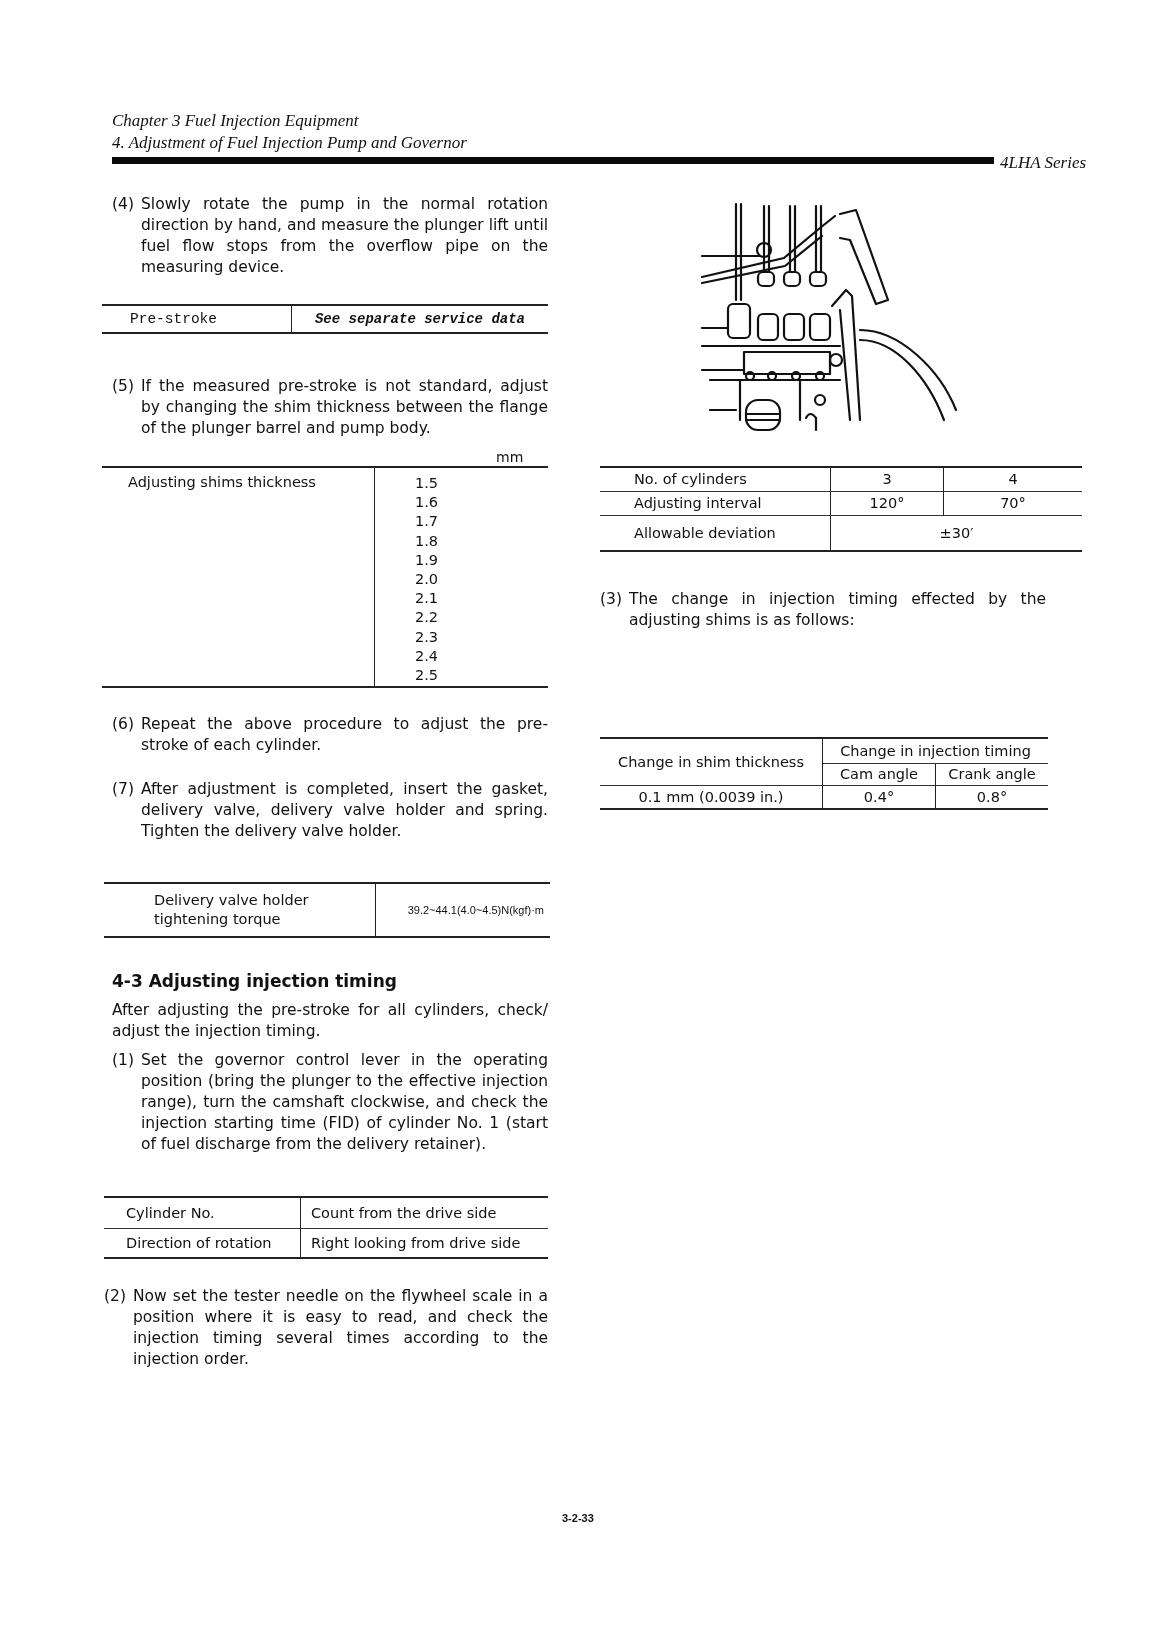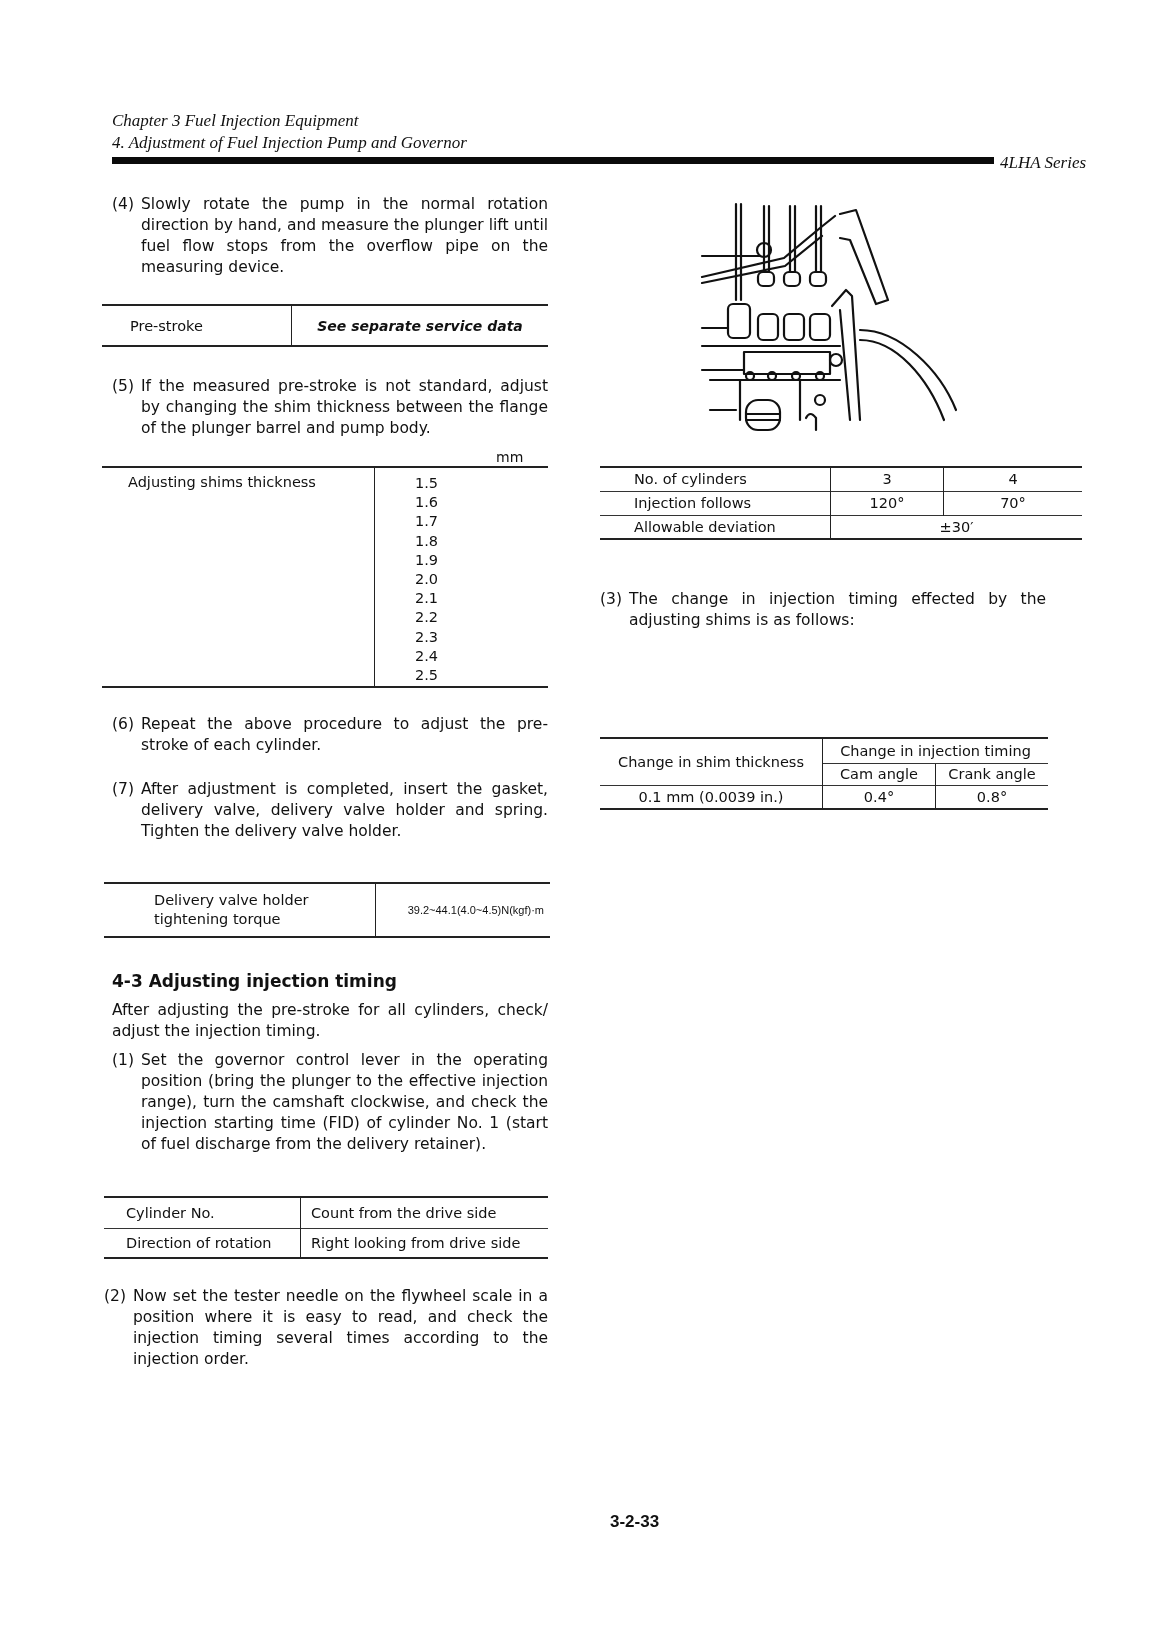--- a/index.html
+++ b/index.html
@@ -18,38 +18,38 @@
 
   table.spec { border-collapse: collapse; font-size: 14.5px; }
   table.spec td { padding: 0 6px; vertical-align: middle; }
   .tl { border-top: 2px solid #222; }
   .bl { border-bottom: 2px solid #222; }
   .vr { border-right: 1.5px solid #222; }
   .thin { border-bottom: 1.5px solid #333; }
   .c { text-align: center; }
 
   .h3 { font-size: 17px; font-weight: bold; }
-  .pageno { left: 562px; top: 1512px; font-size: 17px; font-weight: bold; font-family: "Liberation Sans", sans-serif; margin-left: 48px; }
+  .pageno { left: 562px; top: 1512px; font-size: 11px; font-weight: bold; font-family: "Liberation Sans", sans-serif; }
 </style>
 </head>
 <body>
 
 <div class="abs hdr1 serif-it">Chapter 3 Fuel Injection Equipment</div>
 <div class="abs hdr2 serif-it">4. Adjustment of Fuel Injection Pump and Governor</div>
 <div class="abs hbar"></div>
 <div class="abs series serif-it">4LHA Series</div>
 
 <div class="abs para item" style="left:112px; top:194px; width:436px;">
   <span class="num">(4)</span>
   <span class="txt">Slowly rotate the pump in the normal rotation direction by hand, and measure the plunger lift until fuel flow stops from the overflow pipe on the measuring device.</span>
 </div>
 
 <table class="abs spec" style="left:102px; top:304px; width:446px;">
   <tbody>
-      <tr class="tl bl" style="height:41px;">
+      <tr class="tl bl" style="height:28px;font-family:Liberation Mono, monospace;">
     <td class="vr" style="width:155px; padding-left:28px;">Pre-stroke</td>
     <td class="c" style="font-style:italic; font-weight:bold; font-size:14px;">See separate service data</td>
   </tr>
 </tbody>
   </table>
 
 <div class="abs para item" style="left:112px; top:376px; width:436px;">
   <span class="num">(5)</span>
   <span class="txt">If the measured pre-stroke is not standard, adjust by changing the shim thickness between the flange of the plunger barrel and pump body.</span>
 </div>
@@ -181,25 +181,25 @@
 </svg>
 
 <table class="abs spec" style="left:600px; top:466px; width:482px;">
   <tbody>
       <tr class="tl thin" style="height:24px;">
     <td class="vr" style="width:190px; padding-left:34px;">No. of cylinders</td>
     <td class="vr c" style="width:100px;">3</td>
     <td class="c">4</td>
   </tr>
   <tr class="thin" style="height:24px;">
-    <td class="vr" style="padding-left:34px;">Injection follows</td>
+    <td class="vr" style="padding-left:34px;">Adjusting interval</td>
     <td class="vr c">120°</td>
     <td class="c">70°</td>
   </tr>
-  <tr class="bl" style="height:24px;">
+  <tr class="bl" style="height:36px;">
     <td class="vr" style="padding-left:34px;">Allowable deviation</td>
     <td class="c" colspan="2">±30′</td>
   </tr>
 </tbody>
   </table>
 
 <div class="abs para item" style="left:600px; top:589px; width:446px;">
   <span class="num">(3)</span>
   <span class="txt">
     <span style="display:block;">The change in injection timing effected by the adjusting shims is as follows:</span>

